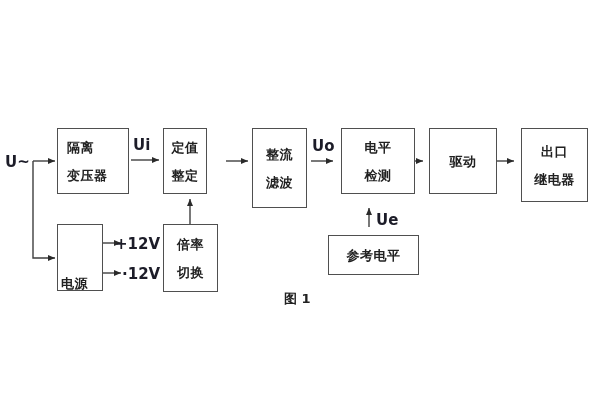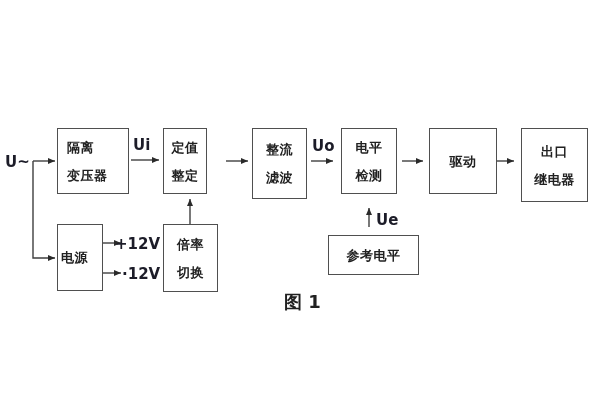--- a/index.html
+++ b/index.html
@@ -27,33 +27,33 @@
     align-items: center;
     justify-content: center;
     gap: 15px;
     font-size: 13px;
     font-weight: 600;
     line-height: 1;
     letter-spacing: 0.5px;
     color: #212121;
   }
   .box.align-left { align-items: flex-start; padding-left: 9px; }
-  .box.pad-small { padding-left: 3px; }
+  .box.pad-small { padding-left: 3px; justify-content: flex-end; }
   .sig {
     position: absolute;
     font-size: 15px;
     font-weight: 700;
     line-height: 1;
     color: #1c1c28;
     white-space: nowrap;
   }
   .caption {
     position: absolute;
     left: 284px; top: 290px;
-    font-size: 18px;
+    font-size: 13px;
     font-weight: 600;
     color: #212121;
     white-space: nowrap;
   }
 </style>
 </head>
 <body>
 
 <div class="stage">
 
@@ -81,26 +81,26 @@
   <div class="box align-left" style="left:57px;top:128px;width:72px;height:66px">
     <span>隔离</span>
     <span>变压器</span>
   </div>
 
   <div class="box" style="left:163px;top:128px;width:44px;height:66px">
     <span>定值</span>
     <span>整定</span>
   </div>
 
-  <div class="box" style="left:252px;top:128px;width:55px;height:71px">
+  <div class="box" style="left:252px;top:128px;width:55px;height:80px">
     <span>整流</span>
     <span>滤波</span>
   </div>
 
-  <div class="box" style="left:341px;top:128px;width:56px;height:66px">
+  <div class="box" style="left:341px;top:128px;width:74px;height:66px">
     <span>电平</span>
     <span>检测</span>
   </div>
 
   <div class="box" style="left:429px;top:128px;width:68px;height:66px">
     <span>驱动</span>
   </div>
 
   <div class="box" style="left:521px;top:128px;width:67px;height:74px">
     <span>出口</span>

